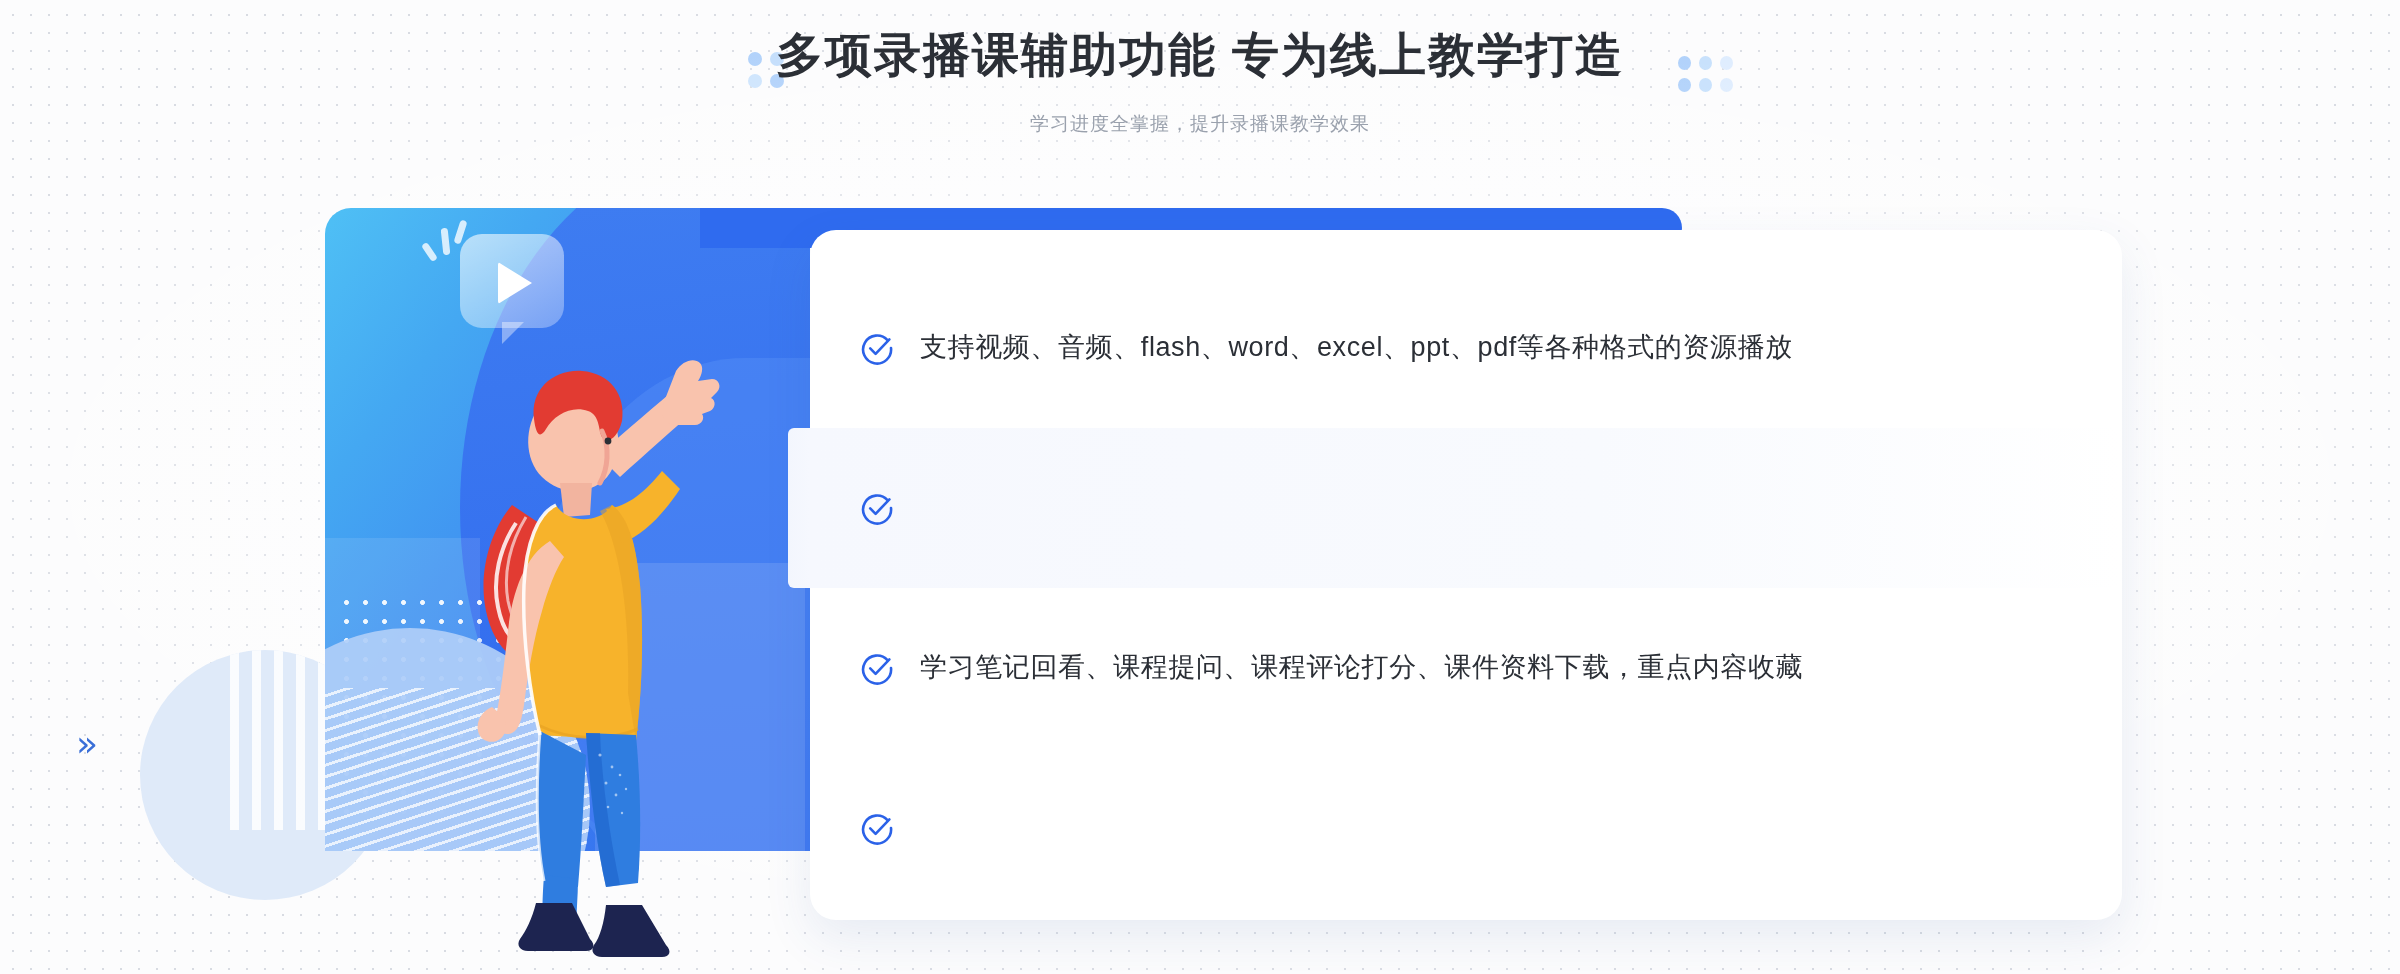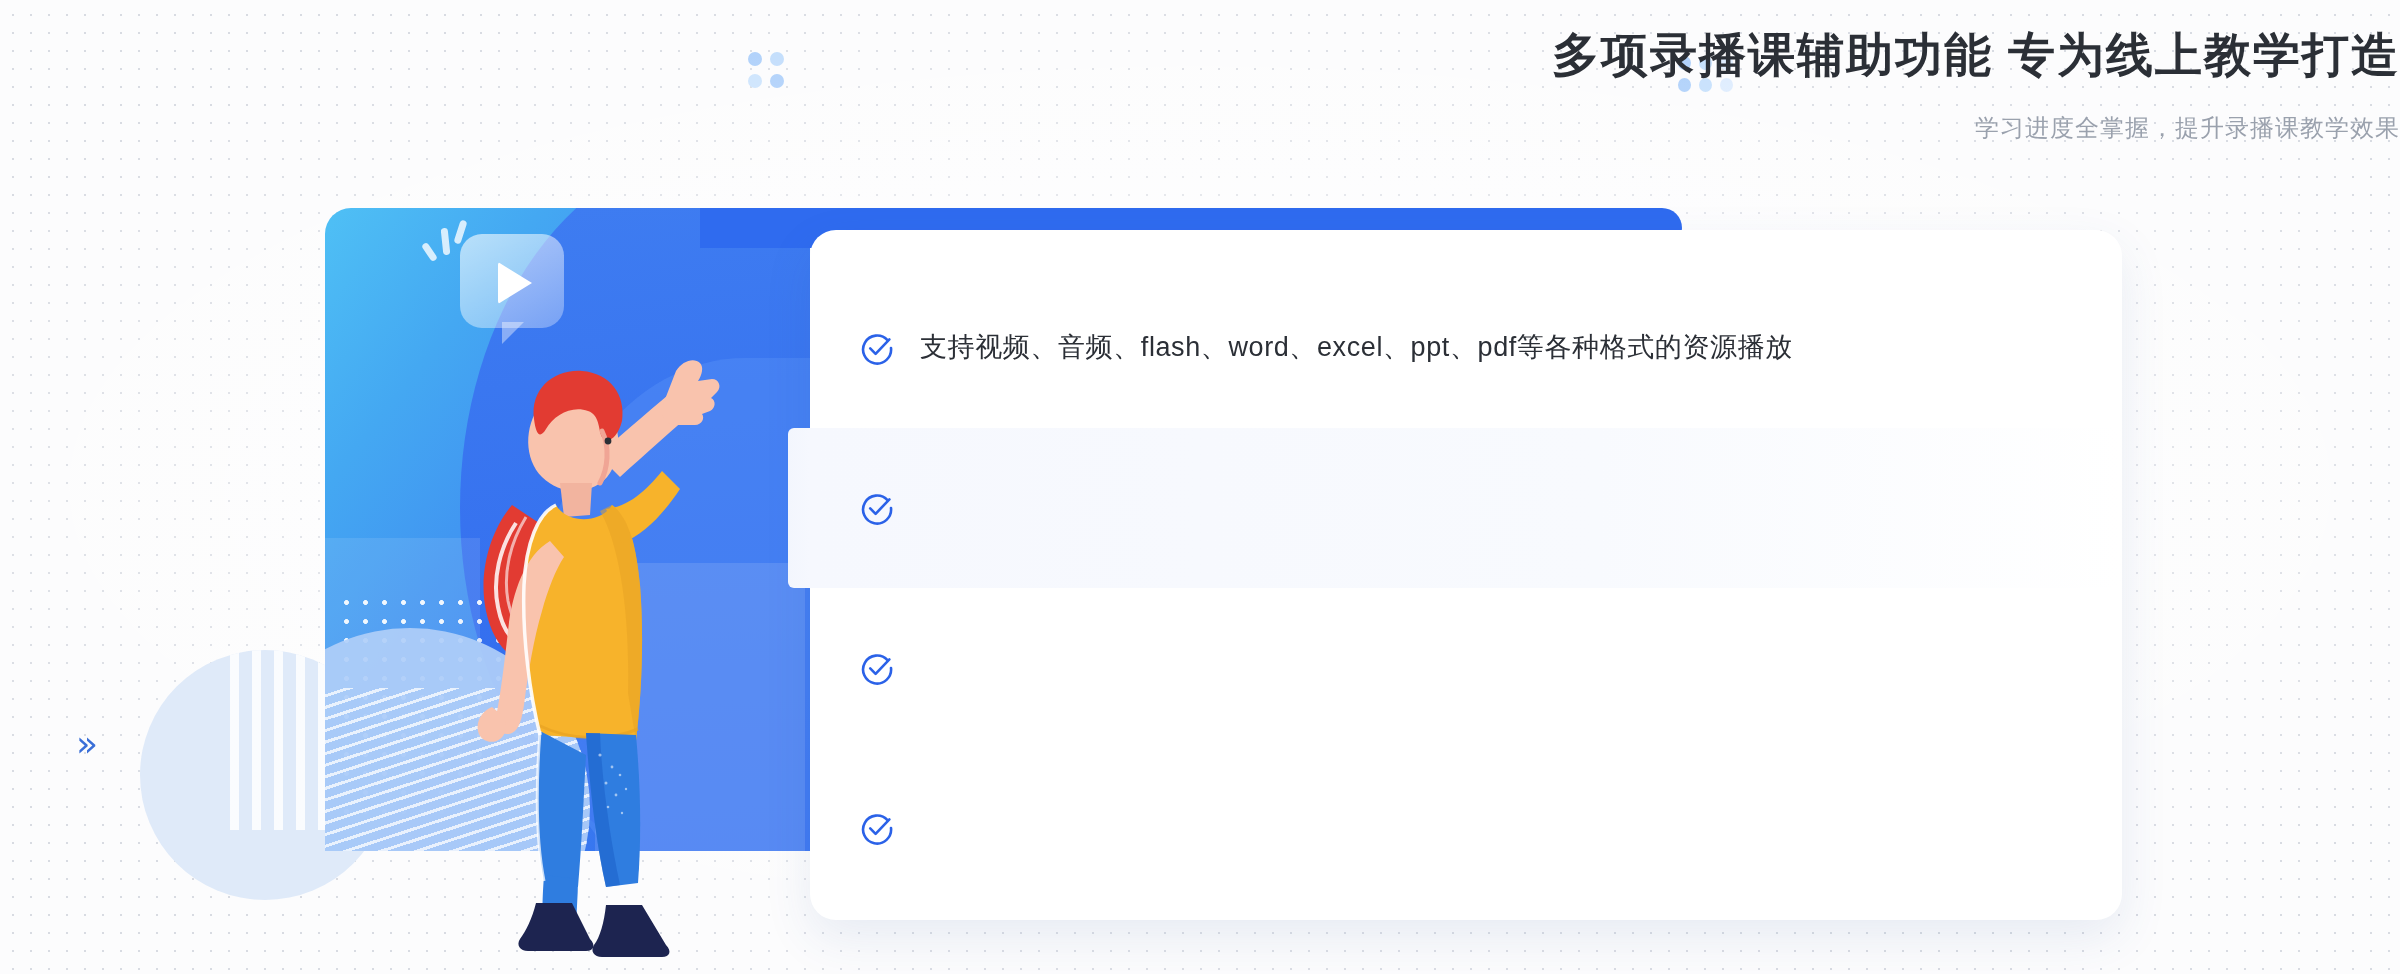--- a/index.html
+++ b/index.html
@@ -35,38 +35,38 @@
     background:
       radial-gradient(ellipse 60% 55% at 50% 50%, rgba(255,255,255,0.88) 0%, rgba(255,255,255,0.35) 55%, rgba(255,255,255,0) 100%);
   }
 
   
   .header {
     position: absolute;
     left: 0; right: 0; top: 0;
     height: 160px;
     z-index: 6;
-    text-align: right;
+    text-align: center;
   }
   .page-title {
     position: absolute;
     left: 0; right: 0;
     top: 26px;
     font-size: 47px;
     font-weight: bold;
     letter-spacing: 2px;
     color: #2b2f36;
     line-height: 1.25;
     white-space: nowrap;
   }
   .page-subtitle {
     position: absolute;
     left: 0; right: 0;
     top: 112px;
-    font-size: 24px;
+    font-size: 19px;
     letter-spacing: 1px;
     color: #9aa1ad;
     line-height: 1.3;
     white-space: nowrap;
   }
 
   
   .dot-cluster {
     position: absolute;
     display: grid;
@@ -468,20 +468,21 @@
         </span>
       </div>
 
       <div class="feature-row">
         <span class="check-icon">
           <svg viewBox="0 0 34 34" xmlns="http://www.w3.org/2000/svg">
             <path d="M27.5 9.2 A14 14 0 1 0 31 17" fill="none" stroke="#2b62e8" stroke-width="2.6" stroke-linecap="round"></path>
             <path d="M10.2 17.4 L15.6 22.8 L29.4 8.4" fill="none" stroke="#2b62e8" stroke-width="2.6" stroke-linecap="round" stroke-linejoin="round"></path>
           </svg>
         </span>
+        <span class="feature-text">学习笔记回看、课程提问、课程评论打分、课件资料下载，重点内容收藏</span>
       </div>
 
       <div class="feature-row">
         <span class="check-icon">
           <svg viewBox="0 0 34 34" xmlns="http://www.w3.org/2000/svg">
             <path d="M27.5 9.2 A14 14 0 1 0 31 17" fill="none" stroke="#2b62e8" stroke-width="2.6" stroke-linecap="round"></path>
             <path d="M10.2 17.4 L15.6 22.8 L29.4 8.4" fill="none" stroke="#2b62e8" stroke-width="2.6" stroke-linecap="round" stroke-linejoin="round"></path>
           </svg>
         </span>
       </div>

